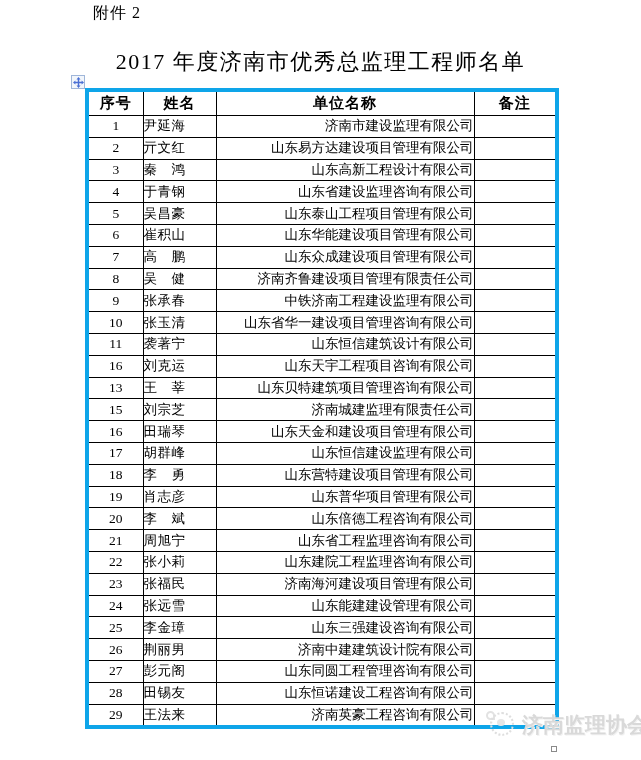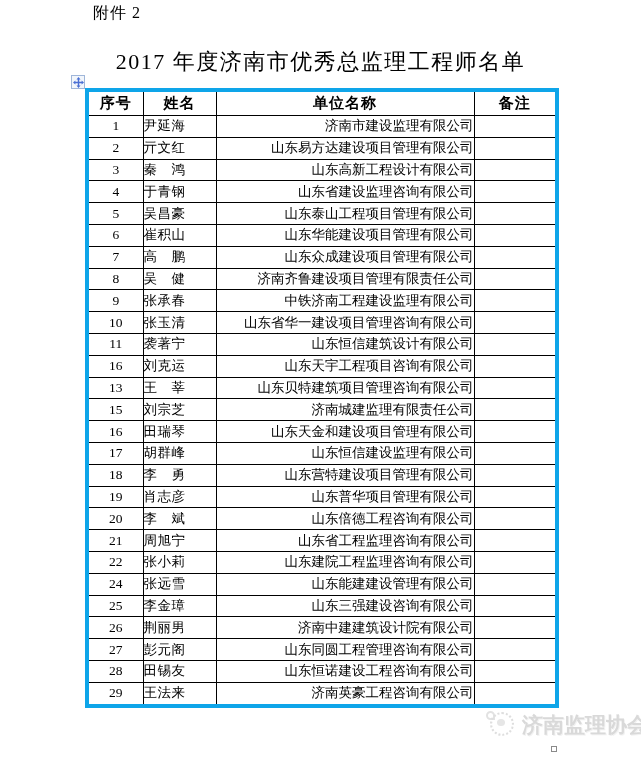--- a/index.html
+++ b/index.html
@@ -309,20 +309,26 @@
           <td class="company">山东省工程监理咨询有限公司</td>
           <td class="remark"></td>
         </tr>
         <tr>
           <td class="no">22</td>
           <td class="name">张小莉</td>
           <td class="company">山东建院工程监理咨询有限公司</td>
           <td class="remark"></td>
         </tr>
         <tr>
+          <td class="no">23</td>
+          <td class="name">张福民</td>
+          <td class="company">济南海河建设项目管理有限公司</td>
+          <td class="remark"></td>
+        </tr>
+        <tr>
           <td class="no">24</td>
           <td class="name">张远雪</td>
           <td class="company">山东能建建设管理有限公司</td>
           <td class="remark"></td>
         </tr>
         <tr>
           <td class="no">25</td>
           <td class="name">李金璋</td>
           <td class="company">山东三强建设咨询有限公司</td>
           <td class="remark"></td>

